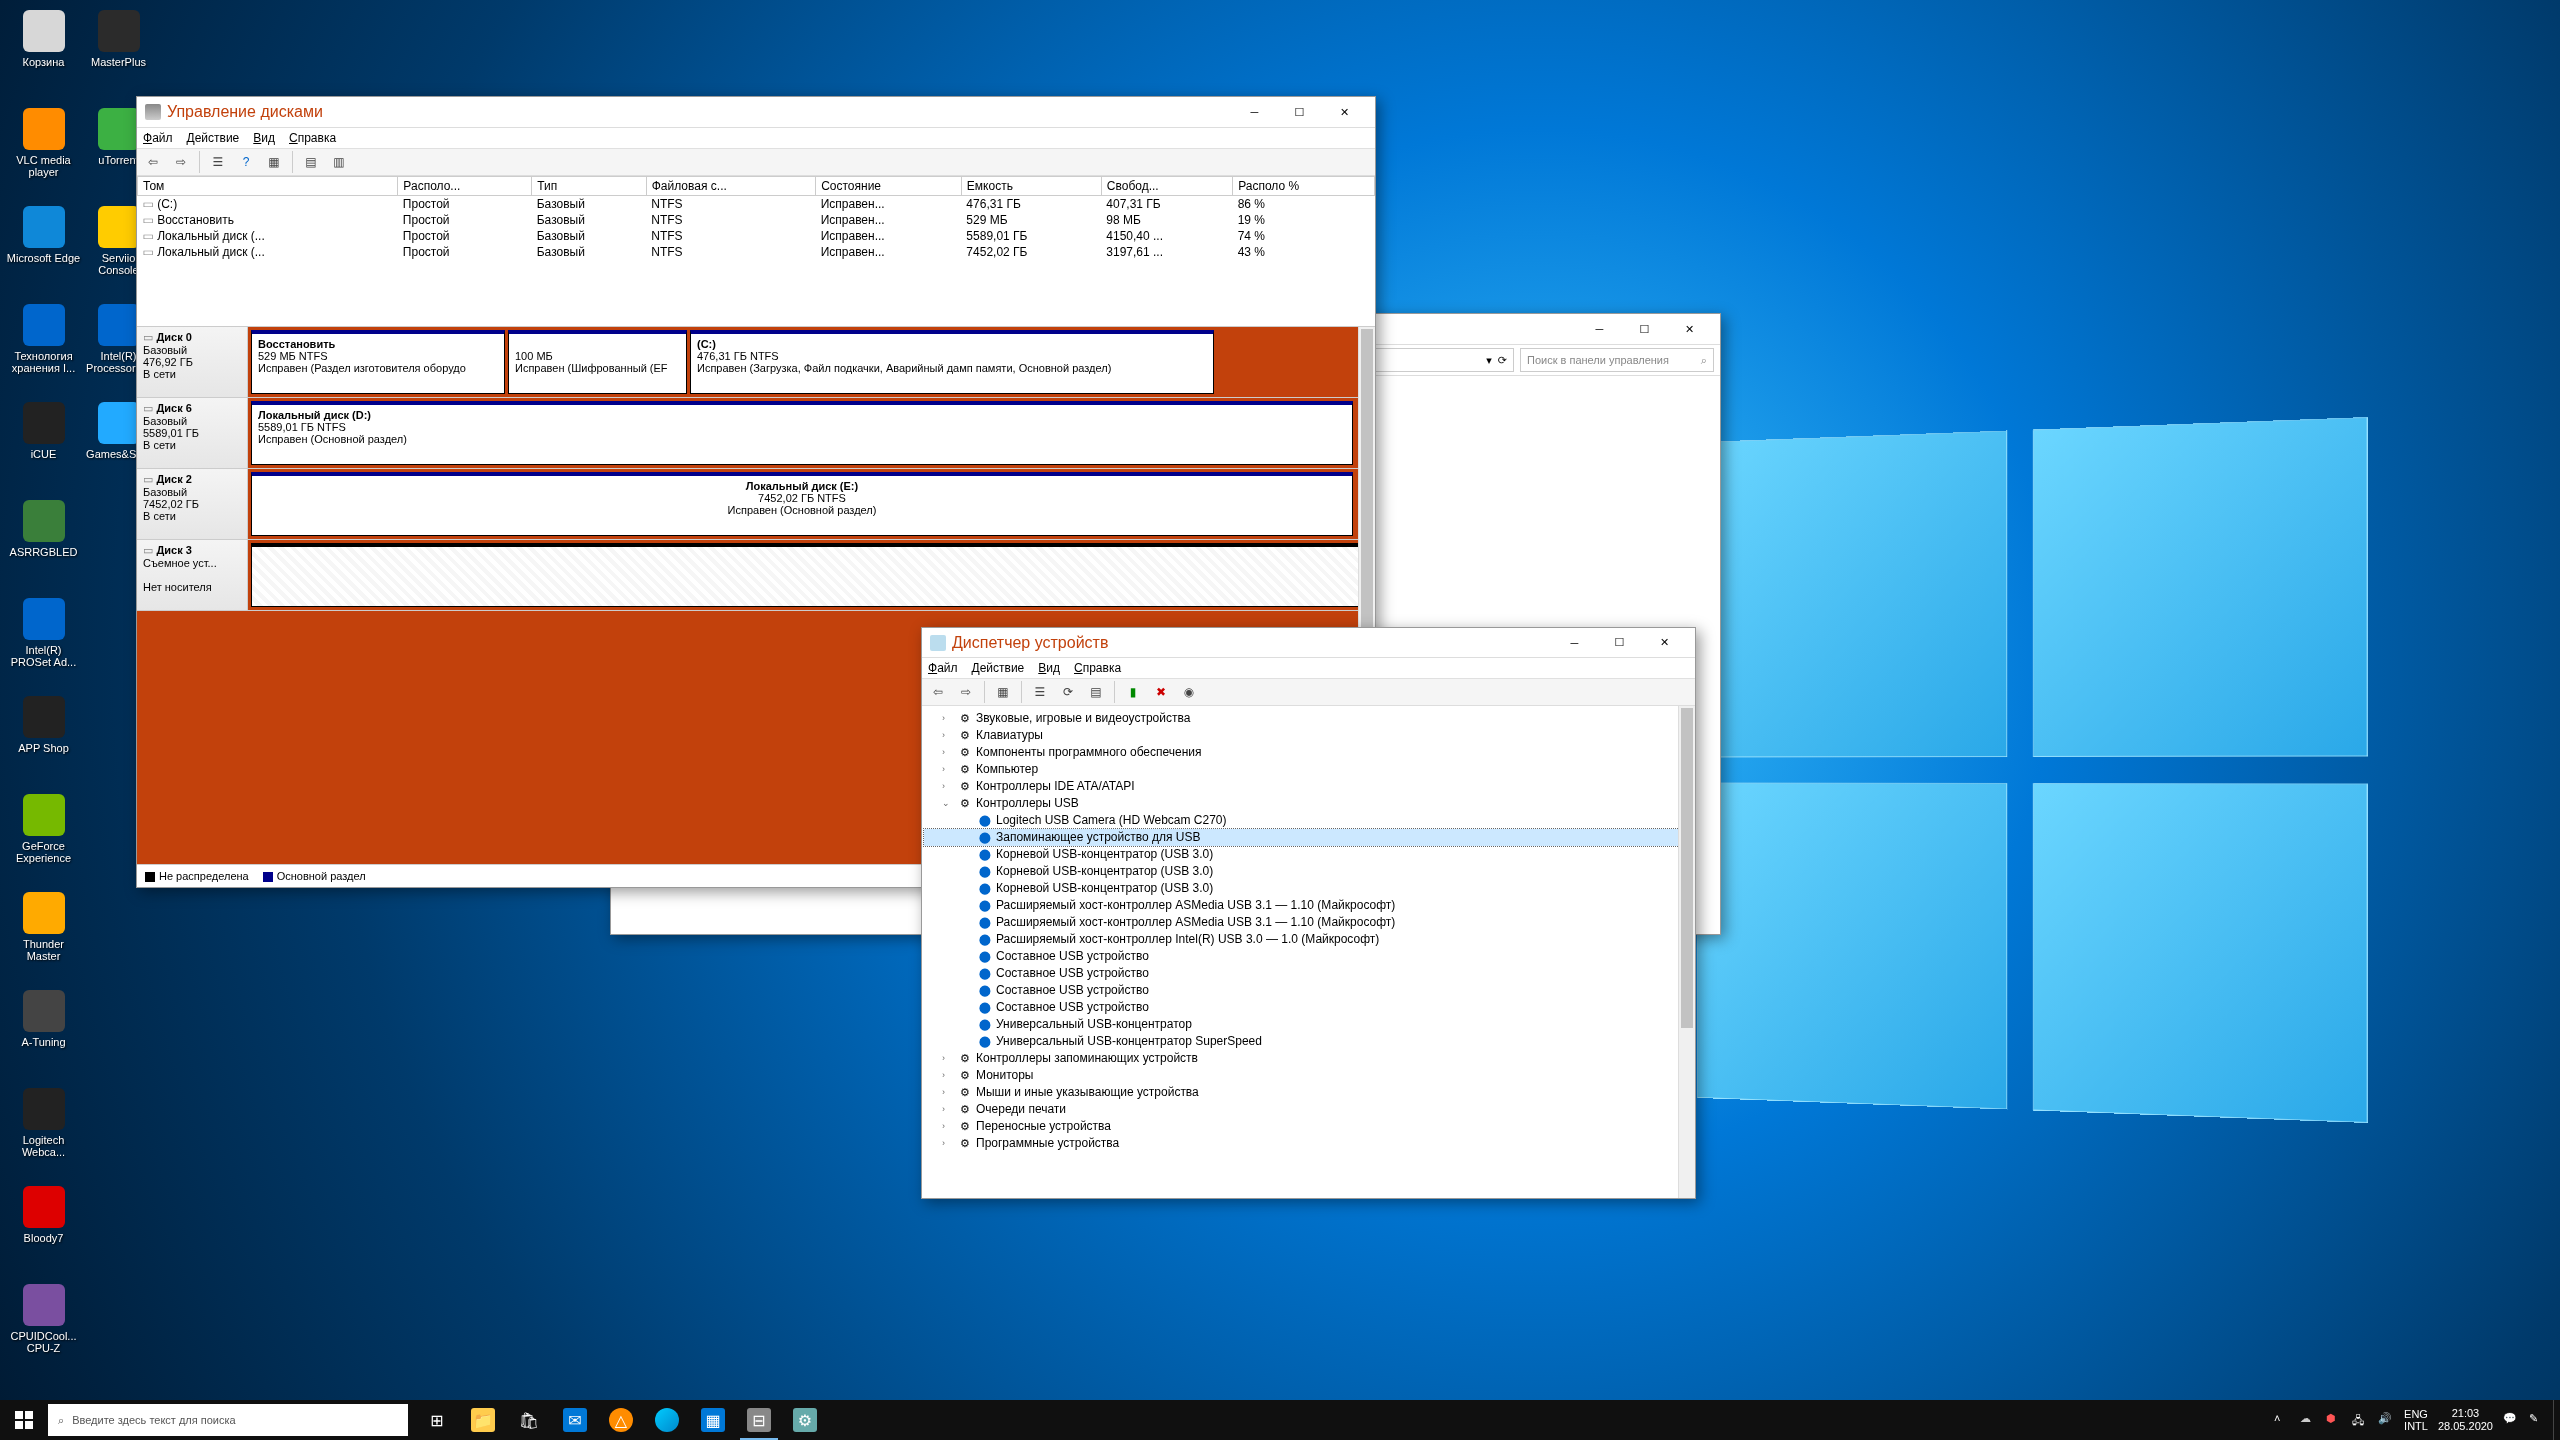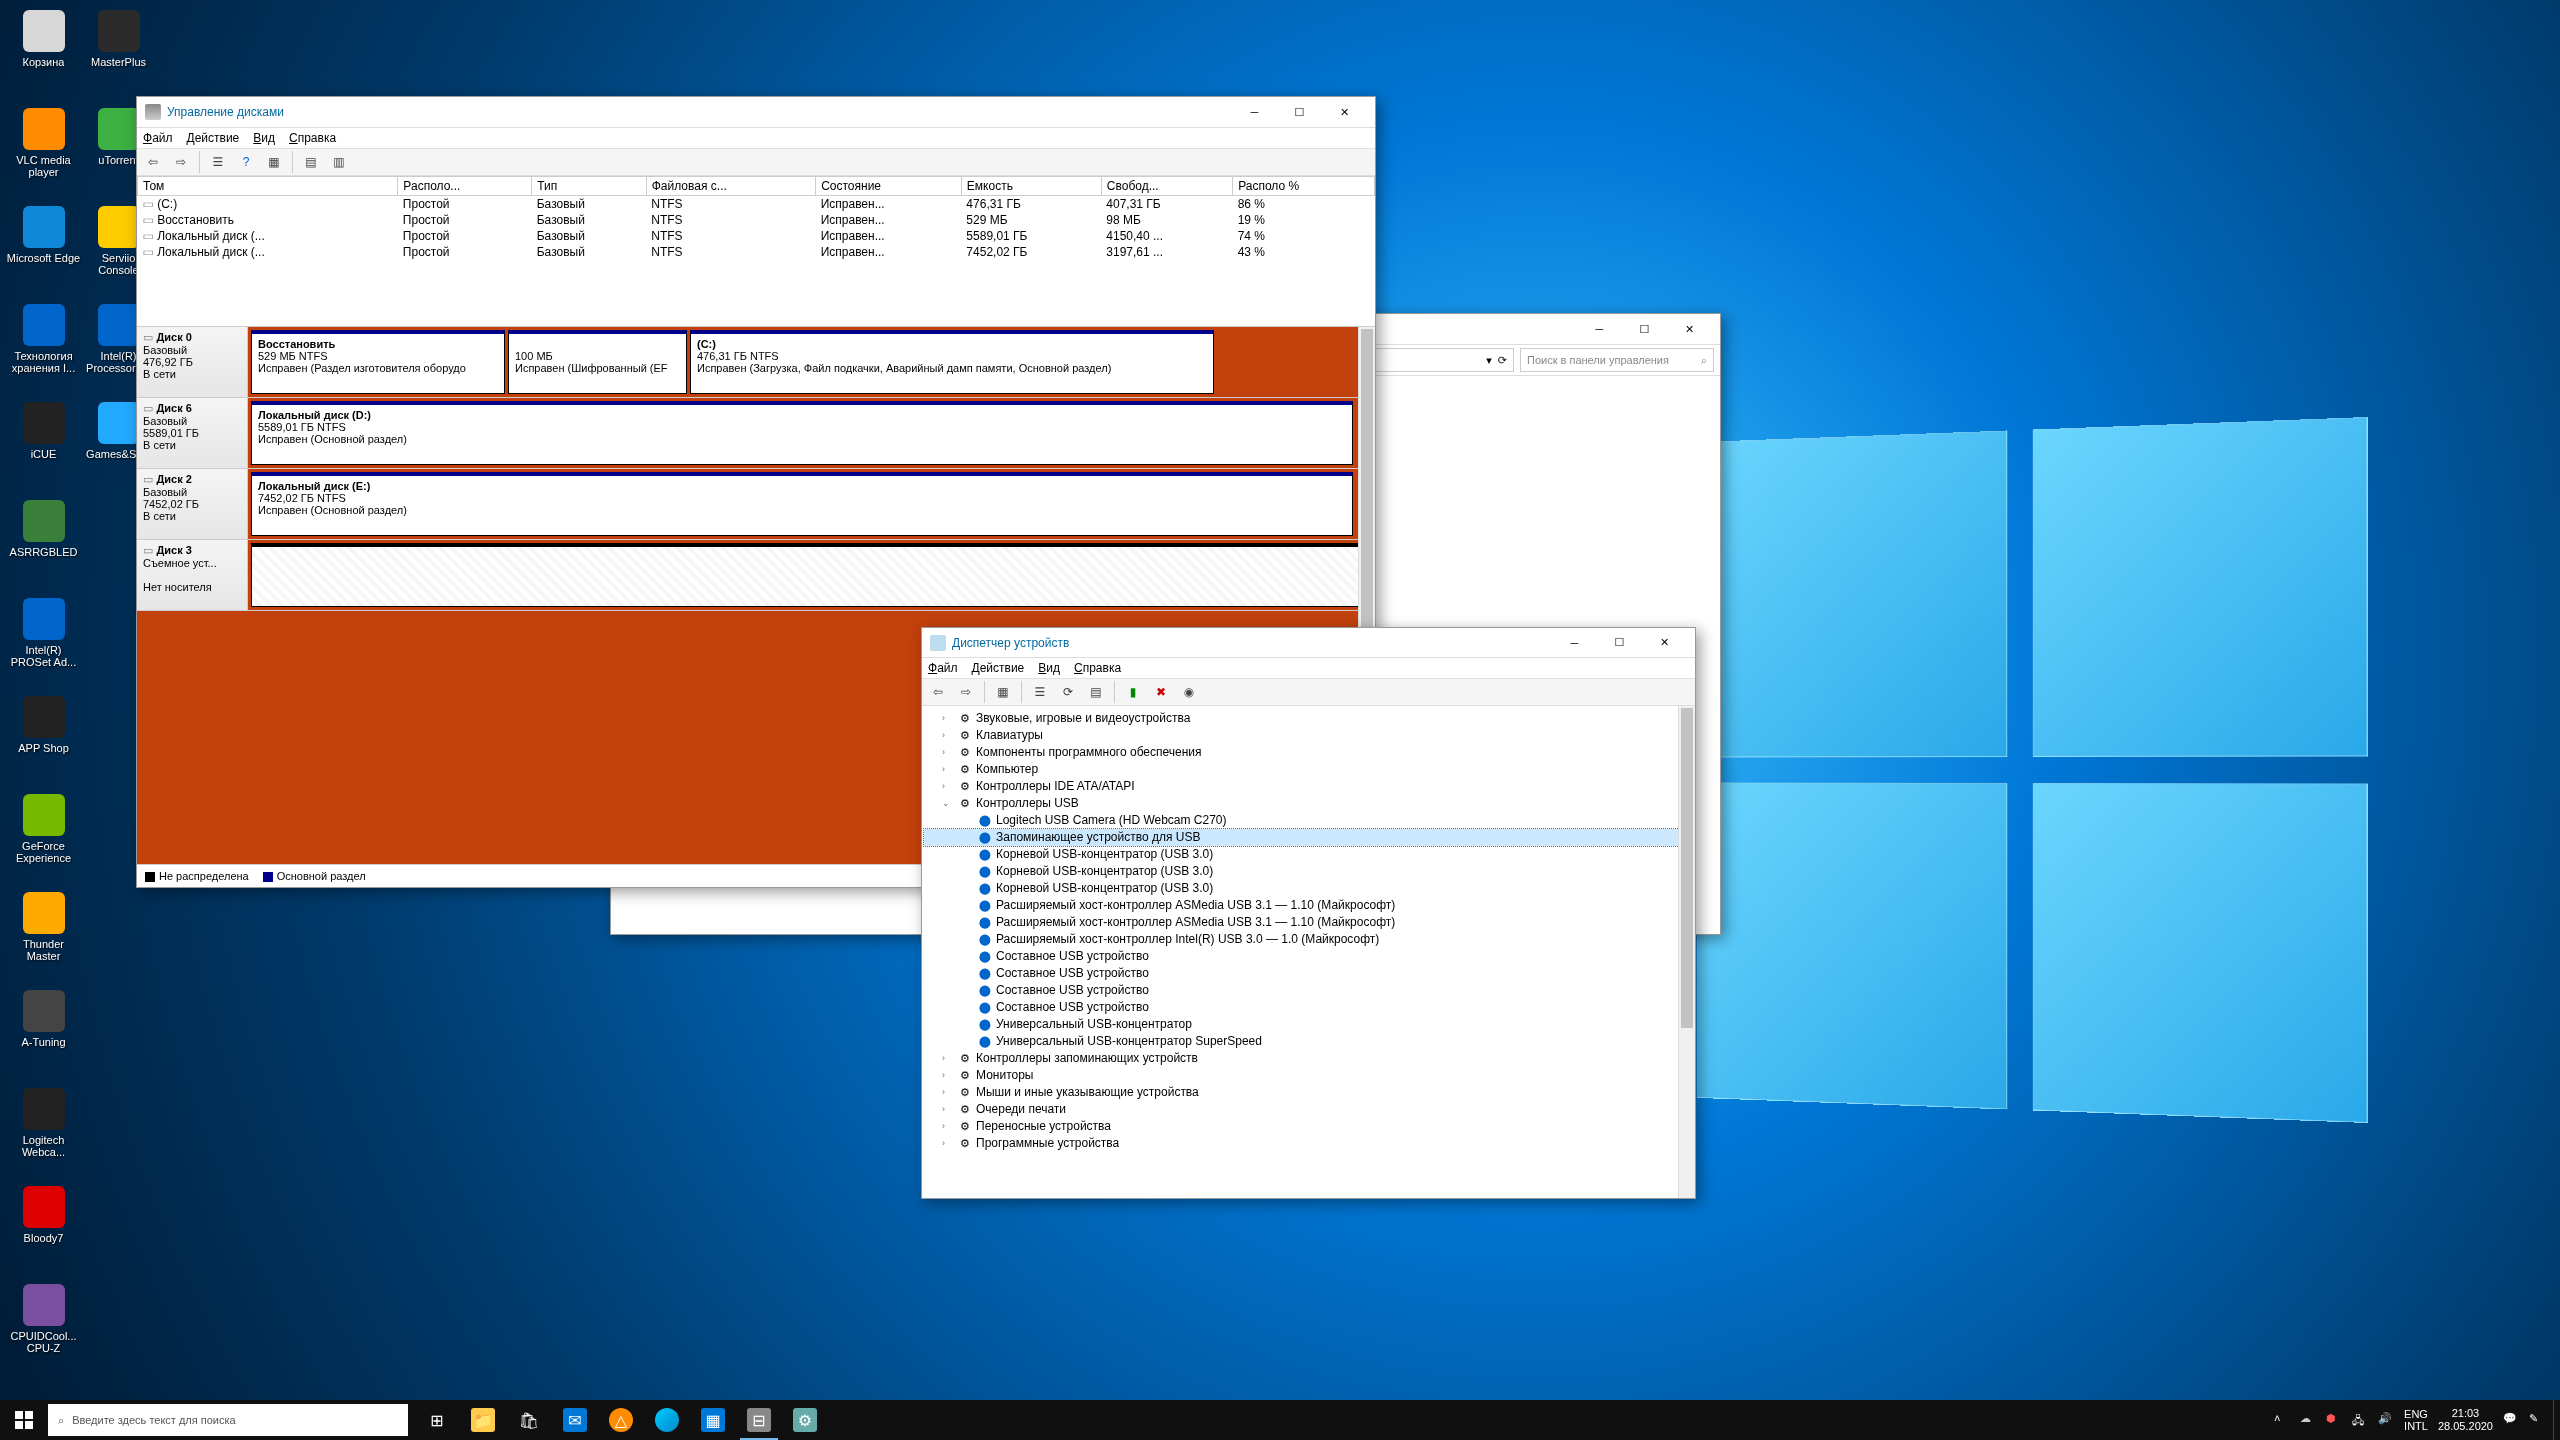--- a/index.html
+++ b/index.html
@@ -9,21 +9,21 @@
 .logo div{background:linear-gradient(135deg,#6bd6ff,#2aa8e8);border:1px solid rgba(255,255,255,.3)}
 
 .desktop-icons{position:absolute;left:6px;top:6px;width:155px;display:grid;grid-template-columns:75px 75px;grid-auto-rows:98px;gap:0}
 .dicon{display:flex;flex-direction:column;align-items:center;justify-content:flex-start;color:#fff;text-align:center;font-size:11px;padding-top:4px;cursor:pointer}
 .dicon .ibox{width:42px;height:42px;border-radius:6px;margin-bottom:4px;display:flex;align-items:center;justify-content:center;font-size:24px}
 .dicon span{display:block;line-height:1.1;text-shadow:1px 1px 2px #000;max-width:74px;word-wrap:break-word}
 
 .win{position:absolute;background:#fff;border:1px solid #999;box-shadow:4px 4px 14px rgba(0,0,0,.4)}
 .titlebar{height:30px;background:#fff;display:flex;align-items:center;padding:0 8px;border-bottom:1px solid #ddd}
 .titlebar .ticon{width:16px;height:16px;margin-right:6px}
-.titlebar .ttext{flex:1;font-size:12px;color:#0369a1}
+.titlebar .ttext{flex:1;font-size:16px;color:#c2410c}
 .winbtns{display:flex;gap:0}
 .winbtn{width:45px;height:29px;display:flex;align-items:center;justify-content:center;font-size:11px;color:#000;cursor:pointer}
 .menubar{height:20px;background:#fff;display:flex;align-items:center;padding:0 6px;gap:14px;border-bottom:1px solid #e0e0e0;font-size:12px}
 .menubar span{cursor:pointer}
 .menubar span u{text-decoration:underline}
 .toolbar{height:26px;background:#f5f5f5;display:flex;align-items:center;padding:0 4px;gap:4px;border-bottom:1px solid #ddd}
 .tbtn{width:22px;height:22px;display:flex;align-items:center;justify-content:center;border:1px solid transparent;cursor:pointer;font-size:12px;color:#444}
 .tbtn.sep{width:1px;background:#ccc;border:none;margin:0 2px;cursor:default}
 
 .voltable{width:100%;border-collapse:collapse;font-size:12px}
@@ -298,21 +298,21 @@
       </div>
       <div class="diskrow">
         <div class="diskhdr"><span style="color:#888">▭</span> <b>Диск 6</b><br>Базовый<br>5589,01 ГБ<br>В сети</div>
         <div class="partitions">
           <div class="part basic" style="width: 1088px;"><b>Локальный диск  (D:)</b><br>5589,01 ГБ NTFS<br>Исправен (Основной раздел)</div>
         </div>
       </div>
       <div class="diskrow">
         <div class="diskhdr"><span style="color:#888">▭</span> <b>Диск 2</b><br>Базовый<br>7452,02 ГБ<br>В сети</div>
         <div class="partitions">
-          <div class="part basic" style="width: 1088px;"><b>Локальный диск  (E:)</b><br>7452,02 ГБ NTFS<br>Исправен (Основной раздел)</div>
+          <div class="part basic" style="width: 1088px; text-align: center;"><b>Локальный диск  (E:)</b><br>7452,02 ГБ NTFS<br>Исправен (Основной раздел)</div>
         </div>
       </div>
       <div class="diskrow">
         <div class="diskhdr"><span style="color:#888">▭</span> <b>Диск 3</b><br>Съемное уст...<br><br>Нет носителя</div>
         <div class="partitions">
           <div class="part nopart" style="flex: 1 1 0%;"></div>
         </div>
       </div>
     </div>
   <div class="legend">

